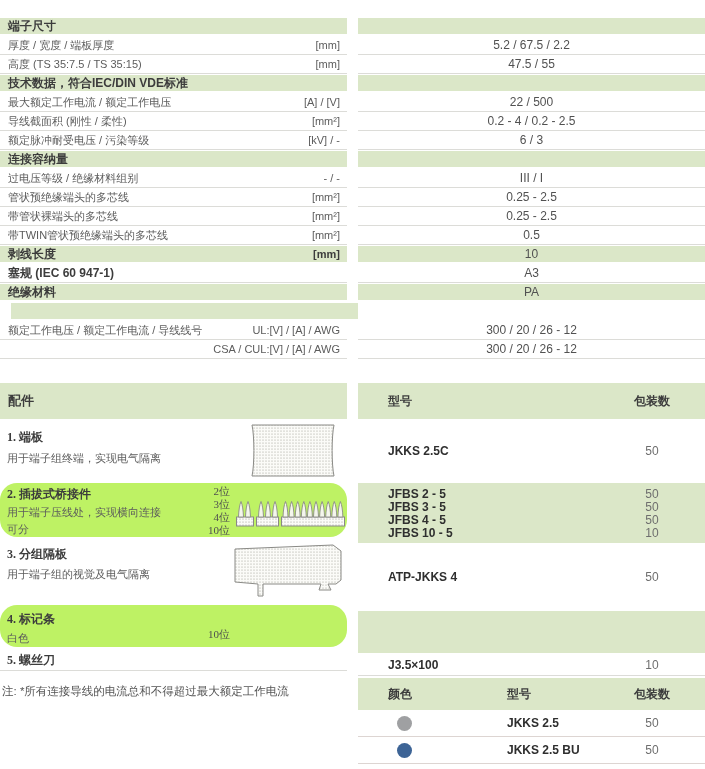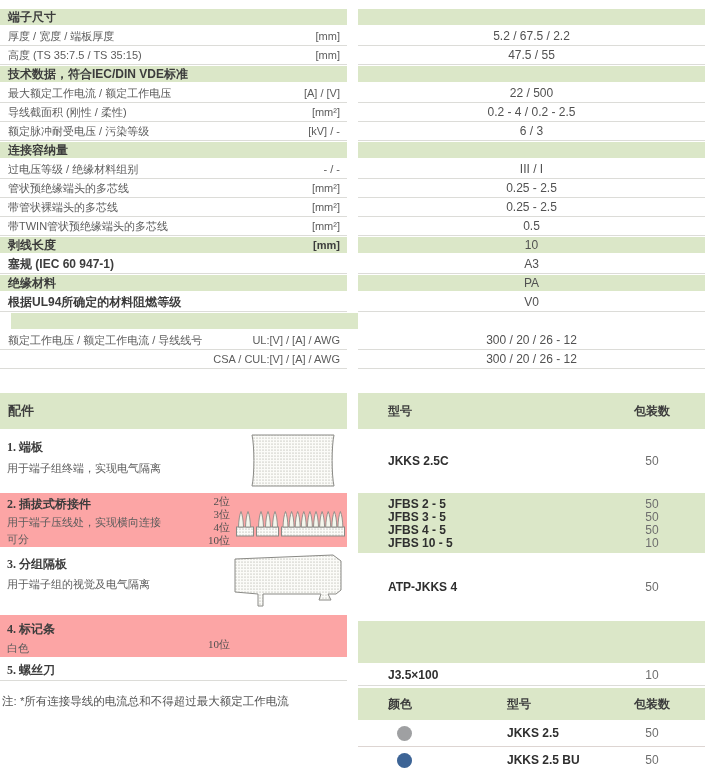--- a/index.html
+++ b/index.html
@@ -1,40 +1,40 @@
 <!DOCTYPE html>
 <html><head>
 <meta charset="utf-8">
 <style>
   html,body{margin:0;padding:0;background:#fff;}
   .page{position:relative;width:705px;height:769px;background:#ffffff;
         font-family:"Liberation Sans","DejaVu Sans",sans-serif;overflow:hidden;}
   
-  .spec{padding-top:8px;text-align:right;}
+  .spec{padding-top:17px;text-align:right;}
   .row{display:flex;height:19px;}
   .row .l{width:347px;display:flex;align-items:center;justify-content:space-between;
           padding:0 7px 0 8px;box-sizing:border-box;}
   .row .g{width:11px;}
   .row .r{width:347px;display:flex;align-items:center;justify-content:center;box-sizing:border-box;}
   .row.d .l,.row.d .r{border-bottom:1px solid #dcdcd8;}
   .row.hdr .l,.row.hdr .r{background:#dbe7c8;border-top:1px solid #fff;border-bottom:2px solid #fff;}
   .row.grn .l,.row.grn .r{background:#dbe7c8;border-top:1px solid #fff;border-bottom:2px solid #fff;}
   .hlab{font-weight:bold;font-size:12px;color:#3c3c3c;}
   .lab,.unit{font-size:11px;color:#5c5c5c;white-space:nowrap;}
   .val{font-size:12px;color:#515151;}
   .row.bld .lab,.row.grn .lab{font-weight:bold;font-size:12px;color:#3c3c3c;}
   .row.grn .unit{font-weight:bold;color:#3c3c3c;}
   
   .bottom{display:flex;margin-top:24px;}
   .bl,.br{width:347px;}
   .bgap{width:11px;}
   .acc-hd{height:36px;background:#dbe7c8;margin-bottom:2px;display:flex;align-items:center;
           padding-left:8px;box-sizing:border-box;font-weight:bold;font-size:13px;color:#3c3c3c;}
   .sec{position:relative;margin-bottom:2px;font-family:Liberation Serif, serif;}
-  .sec.green{background:#fca5a5;}
+  .sec.green{background:#bef264;border-radius:17px;}
   .sec .ttl{position:absolute;left:7px;font-weight:bold;font-size:12px;color:#3c3c3c;white-space:nowrap;}
   .sec .dsc{position:absolute;left:7px;font-size:11px;color:#5c5c5c;white-space:nowrap;}
   .poles{position:absolute;left:185px;width:45px;text-align:right;font-size:11px;color:#4f4f4f;line-height:13px;}
   .img{position:absolute;}
   .s1{height:60px;} .s2{height:54px;} .s3{height:64px;padding-left:40px;} .s4{height:42px;}
   .s5{height:21px;border-bottom:1px solid #dcdcd8;}
   .note{margin-top:13px;padding-left:2px;font-size:11.5px;color:#555;}
   
   .ord-hd{height:36px;background:#dbe7c8;margin-bottom:2px;display:flex;align-items:center;}
   .ord-hd .cm{margin-left:30px;flex:1;font-weight:bold;font-size:12px;color:#3c3c3c;}
@@ -223,30 +223,20 @@
       <div class="l">
           <span class="lab">绝缘材料</span>
           <span class="unit"></span>
         </div>
       <div class="g"></div>
       <div class="r">
           <span class="val">PA</span>
         </div>
     </div>
 
-    <div class="row d bld">
-      <div class="l">
-          <span class="lab">根据UL94所确定的材料阻燃等级</span>
-          <span class="unit"></span>
-        </div>
-      <div class="g"></div>
-      <div class="r">
-          <span class="val">V0</span>
-        </div>
-    </div>
 
     <div class="row hdr">
       <div class="g"></div>
       <div class="r"></div>
     </div>
 
     <div class="row d">
       <div class="l">
           <span class="lab">额定工作电压 / 额定工作电流 / 导线线号</span>
           <span class="unit">UL:[V] / [A] / AWG</span>

